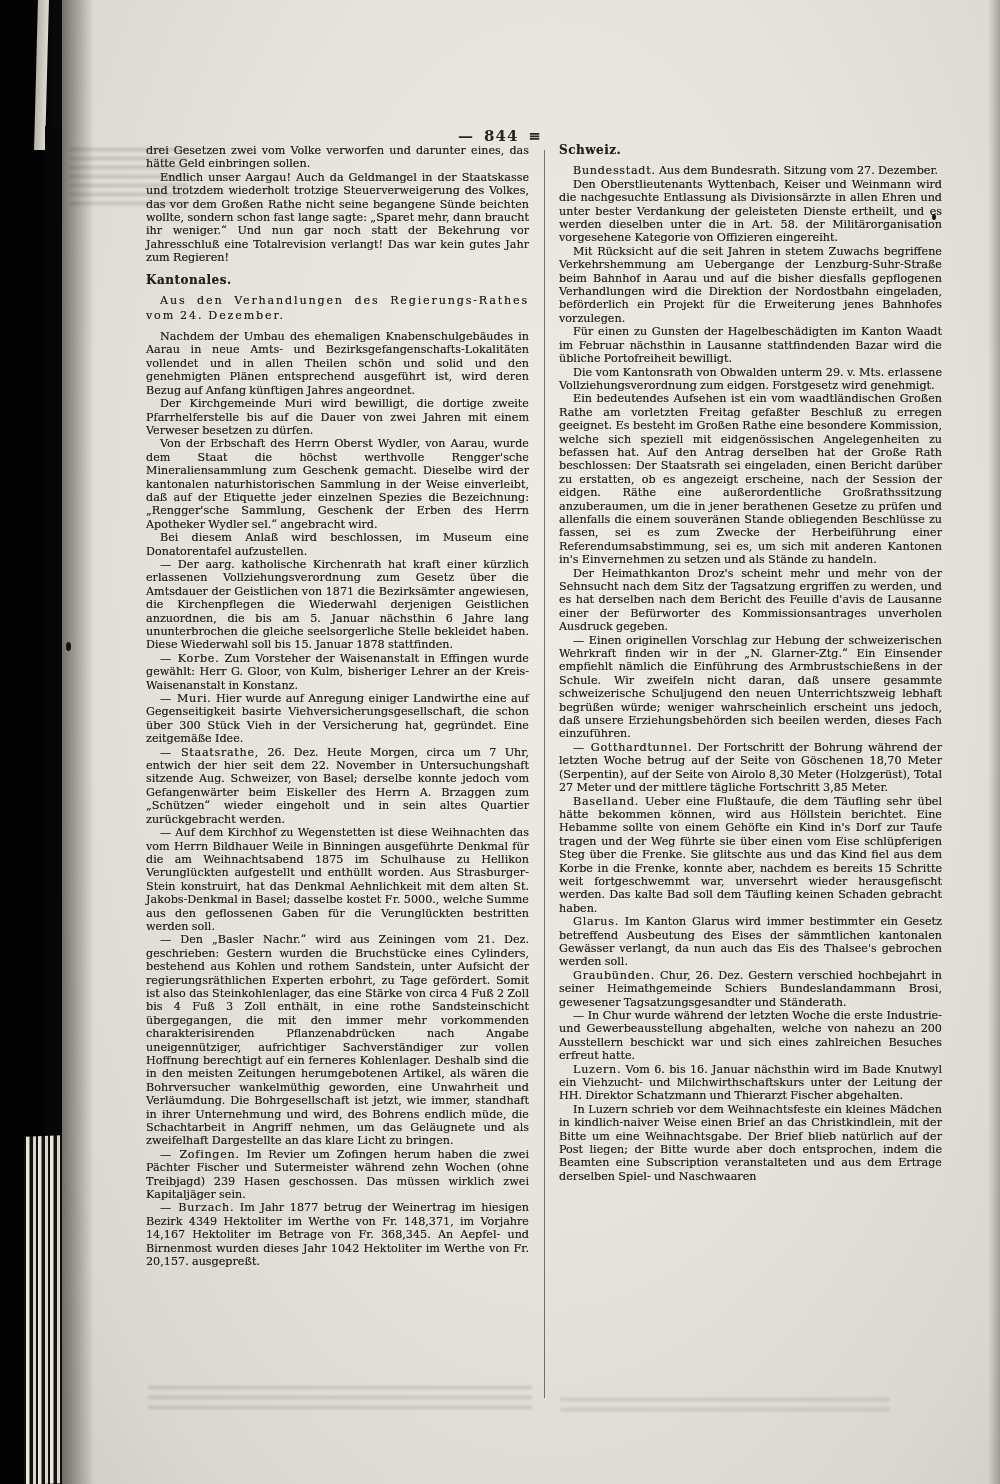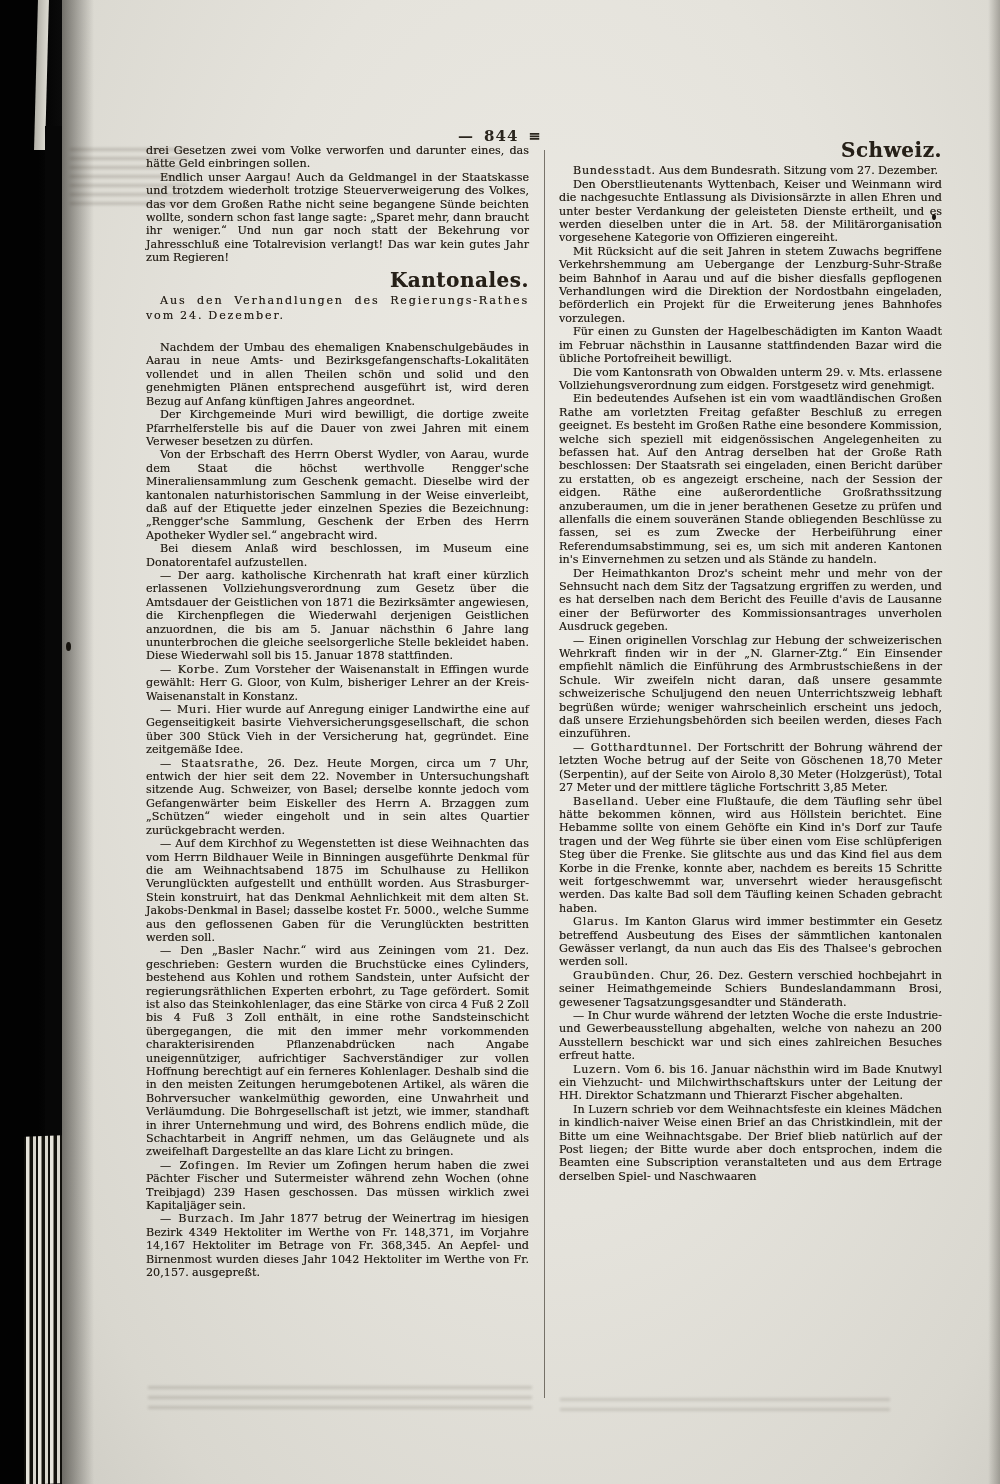--- a/index.html
+++ b/index.html
@@ -43,22 +43,22 @@
 
   
   #content{position:absolute;left:84px;top:144px;width:796px}
   .columns{display:flex;gap:30px;position:relative}
   #divider{position:absolute;left:50%;top:6px;height:1248px;width:1px;background:rgba(45,38,28,.6)}
   .col{flex:1 1 0;font-size:11.2px;line-height:13.4px;text-align:justify;word-spacing:-0.3px;
     text-shadow:0 0 .4px rgba(35,28,18,.55)}
   .col p{text-indent:14px;margin:0}
   .col p.noindent{text-indent:0}
   .lead{font-weight:normal;letter-spacing:.7px}
-  .section-heading{text-align:right;font-size:20px;font-weight:bold;letter-spacing:.5px;margin:9px 0 7px}
-  .col .subheading{letter-spacing:1.8px;line-height:14.5px;margin-bottom:18px}
+  .section-heading{text-align:left;font-size:12px;font-weight:bold;letter-spacing:.5px;margin:9px 0 7px}
+  .col .subheading{letter-spacing:1.8px;line-height:14.5px;margin-bottom:7px}
 </style>
 </head>
 <body>
 
 <div id="scan">
 
   <div id="paper">
 
     <div id="ghost-masthead" class="ghost"></div>
     <div id="ghost-bottom-left" class="ghost"></div>

